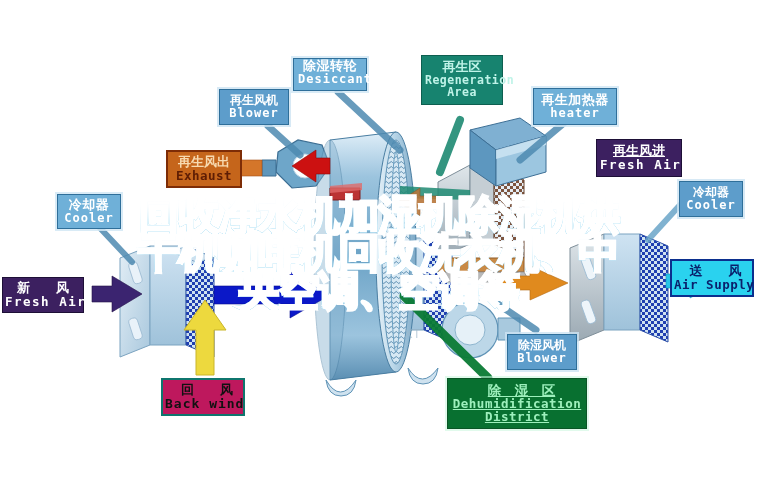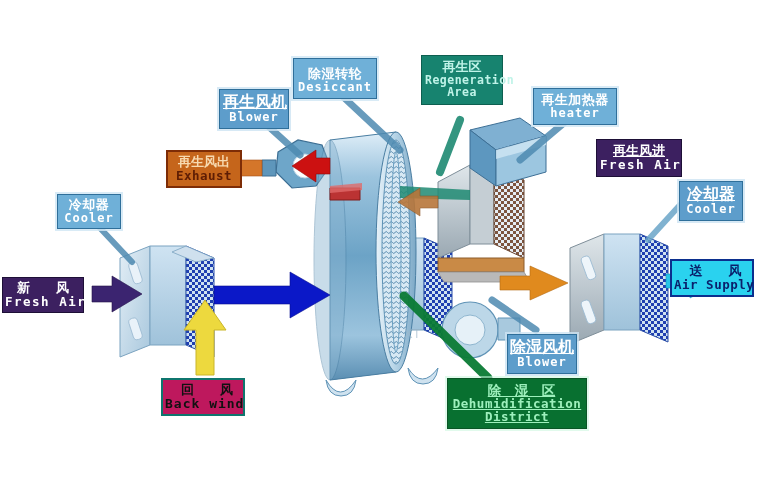--- a/index.html
+++ b/index.html
@@ -14,21 +14,21 @@
   .lbl .en{display:block;font-family:"DejaVu Sans Mono","Liberation Mono",monospace;font-weight:bold;}
 
   
   .lbl.blue{background:#6fb0d8;border:1px solid #2f6f9a;color:#ffffff;
             box-shadow:0 0 0 2px rgba(210,232,245,.85);}
   .lbl.blue .cn{font-size:13px;letter-spacing:.5px;}
   .lbl.blue .en{font-size:12px;letter-spacing:1px;}
 
   .lbl.blue2{background:#5d9dcb;border:1px solid #2f6f9a;color:#ffffff;
             box-shadow:0 0 0 2px rgba(205,228,243,.8);}
-  .lbl.blue2 .cn{font-size:16px;text-decoration:underline;}
+  .lbl.blue2 .cn{font-size:12px;}
   .lbl.blue2 .en{font-size:12px;letter-spacing:1px;}
 
   .lbl.teal{background:#17836f;border:1px solid #0d5f50;color:#bff3e8;}
   .lbl.teal .cn{font-size:13px;}
   .lbl.teal .en{font-size:11.5px;letter-spacing:.5px;}
 
   .lbl.purple{background:#3c2060;border:1px solid #1d0f36;color:#ffffff;}
   .lbl.purple .cn{font-size:13px;letter-spacing:6px;}
   .lbl.purple .en{font-size:12.5px;letter-spacing:1.5px;}
 
@@ -218,22 +218,27 @@
       <path d="M565 122 L520 160" stroke="#4e89b0" stroke-width="7" stroke-linecap="round" opacity=".85"></path>
       <path d="M680 205 L648 240" stroke="#6aa5c8" stroke-width="6" stroke-linecap="round" opacity=".85"></path>
       <path d="M100 228 L132 262" stroke="#4e89b0" stroke-width="6" stroke-linecap="round" opacity=".85"></path>
       <path d="M536 330 L492 300" stroke="#4e89b0" stroke-width="7" stroke-linecap="round" opacity=".85"></path>
       <path d="M488 378 L404 296" stroke="#0a7a34" stroke-width="9" stroke-linecap="round" opacity=".95"></path>
     </g>
 
     <text x="404" y="338" font-family="Liberation Sans, sans-serif" font-size="13" fill="#9fb8c9" opacity=".6">XT</text>
   </svg>
 
-
-  <div class="lbl blue" style="left:293px;top:58px;width:84px;padding:8px 4px 5px;">
+  <div id="promo">
+    <span class="ln l1">回收净水机加湿机除湿机烘</span>
+    <span class="ln l2">干机咖啡机回收洗衣机、中</span>
+    <span class="ln l3">央空调、空调等</span>
+  </div>
+
+  <div class="lbl blue" style="left:293px;top:58px;width:74px;padding:0 4px 5px;">
     <span class="cn">除湿转轮</span>
     <span class="en">Desiccant</span>
   </div>
 
   <div class="lbl blue2" style="left:219px;top:89px;width:70px;padding:4px 3px 5px;">
     <span class="cn">再生风机</span>
     <span class="en">Blower</span>
   </div>
 
   <div class="lbl teal" style="left:421px;top:55px;width:82px;padding:4px 3px 6px;">

